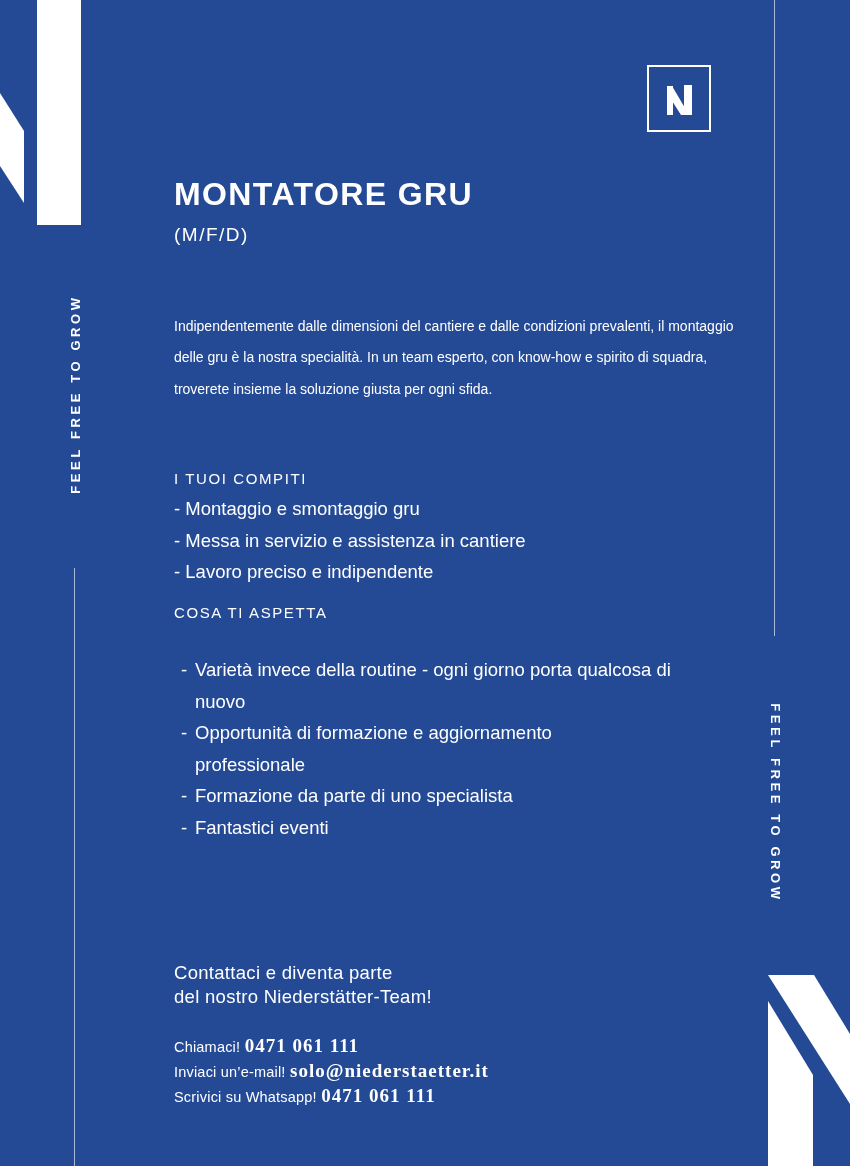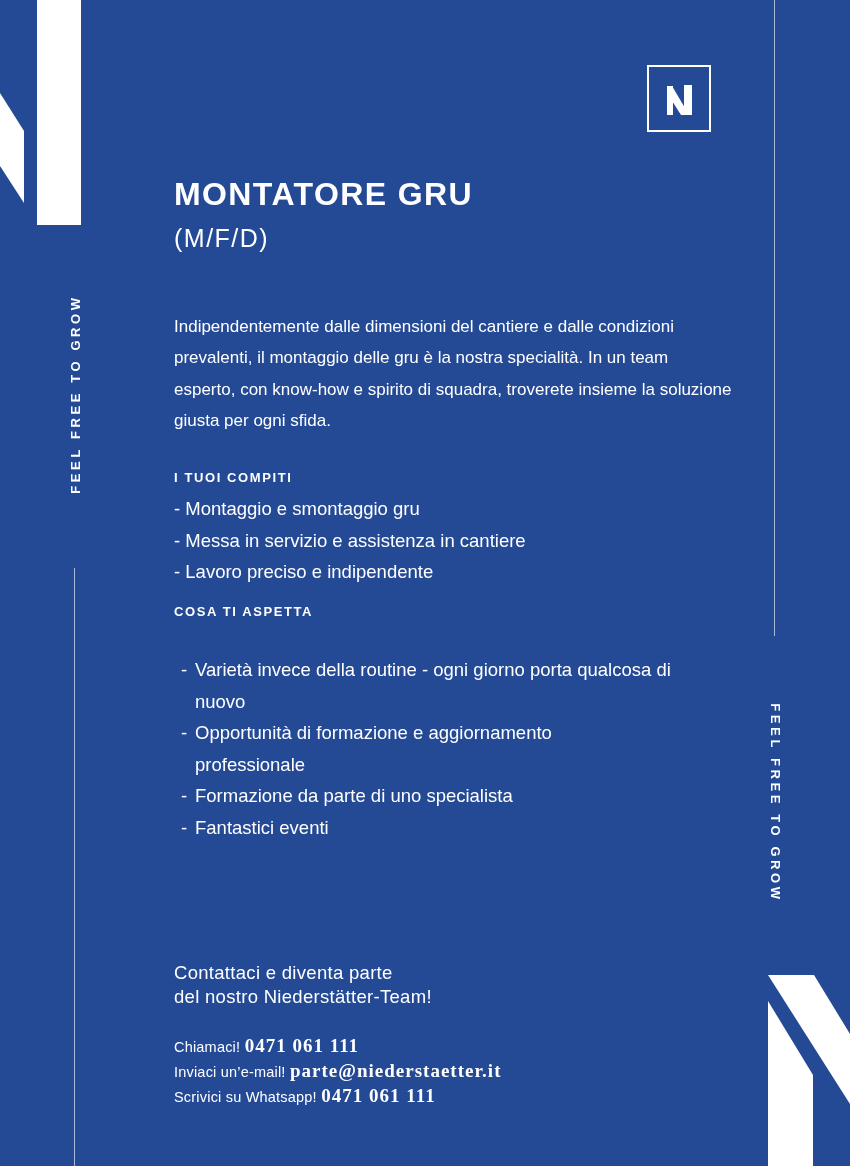--- a/index.html
+++ b/index.html
@@ -33,29 +33,29 @@
     .vert-right {
       left: 775px; top: 803px;
       transform: translate(-50%, -50%) rotate(90deg);
     }
     .title {
       position: absolute; left: 174px; top: 176px;
       font-size: 32px; font-weight: 700; letter-spacing: 1.4px;
     }
     .subtitle {
       position: absolute; left: 174px; top: 224px;
-      font-size: 25px; letter-spacing: 1.5px;
+      font-size: 19px; letter-spacing: 1.5px;
     }
     .intro {
       position: absolute; left: 174px; top: 311px; width: 560px;
-      font-size: 17px; line-height: 31.3px;
+      font-size: 14px; line-height: 31.3px;
     }
     .section-head {
       position: absolute; left: 174px;
-      font-size: 13px; font-weight: 700; letter-spacing: 1.6px;
+      font-size: 15px; font-weight: 400; letter-spacing: 1.6px;
     }
     .list { position: absolute; left: 174px; list-style: none; font-size: 18.5px; line-height: 31.5px; }
     .list li { white-space: nowrap; }
     .list2 { left: 181px; }
     .list2 li .dash { display: inline-block; width: 14px; }
     .list2 li .txt { display: inline-block; vertical-align: top; white-space: normal; width: 520px; }
     .contact-head {
       position: absolute; left: 174px; top: 961px;
       font-size: 18.5px; font-weight: 400; line-height: 24px; letter-spacing: 0.3px;
     }
@@ -114,19 +114,19 @@
   <div>Contattaci e diventa parte</div>
   <div>del nostro Niederstätter-Team!</div>
 </div>
 <div class="contact-lines">
   <div class="contact-line">
     <span class="contact-label">Chiamaci!</span>
     <span class="contact-value">0471 061 111</span>
   </div>
   <div class="contact-line">
     <span class="contact-label">Inviaci un’e-mail!</span>
-    <span class="contact-value">parte@niederstaetter.it</span>
+    <span class="contact-value">solo@niederstaetter.it</span>
   </div>
   <div class="contact-line">
     <span class="contact-label">Scrivici su Whatsapp!</span>
     <span class="contact-value">0471 061 111</span>
   </div>
 </div>
 
 </body></html>

